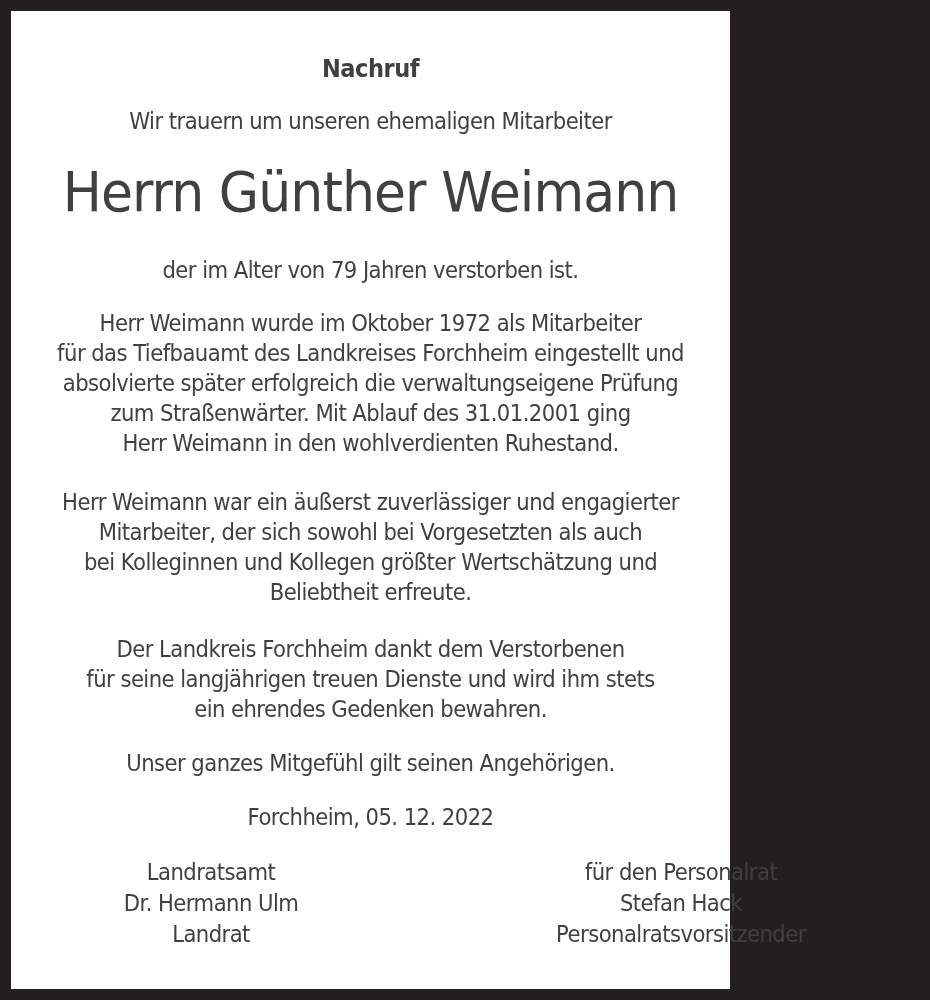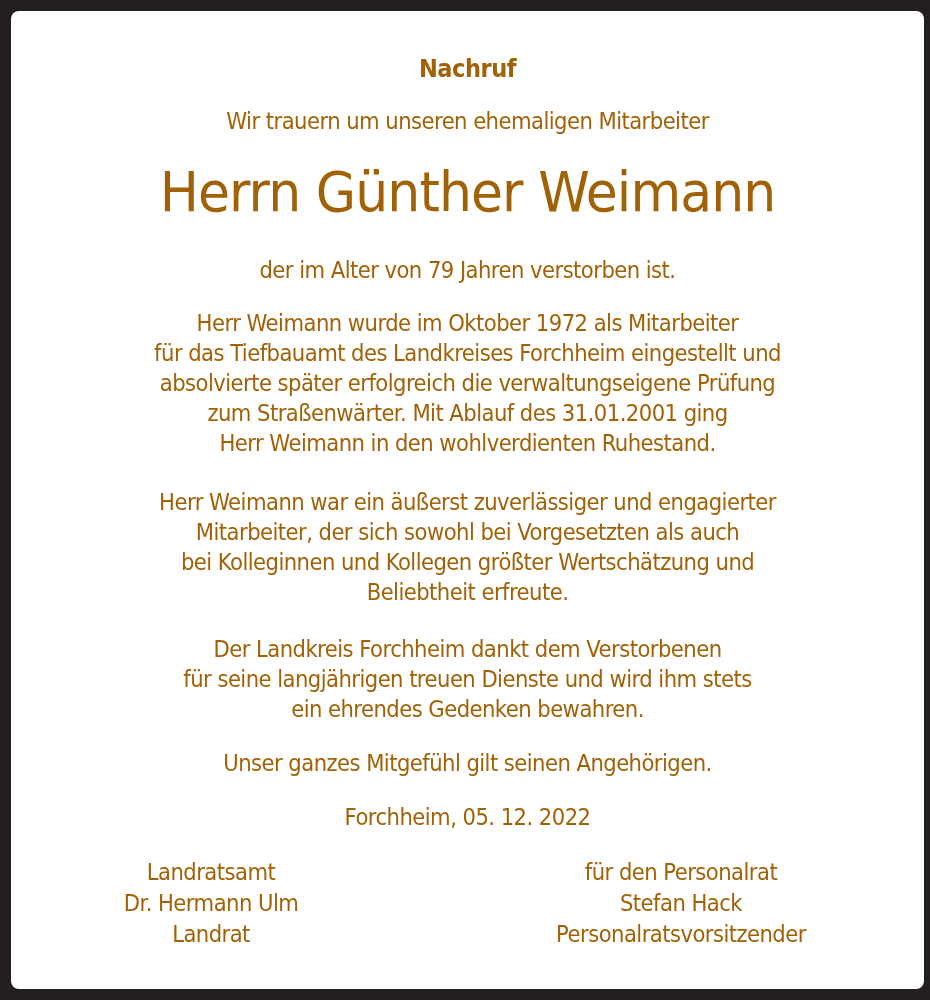--- a/index.html
+++ b/index.html
@@ -7,27 +7,26 @@
       padding: 0;
       width: 930px;
       height: 1000px;
       background: #231f20;
       overflow: hidden;
     }
     .page {
       position: absolute;
       left: 11px;
       top: 11px;
-      width: 913px;
+      width: 719px;
       height: 978px;
       background: #ffffff;
-      color: #a16207;
+      color: #404040;
       font-family: "DejaVu Sans", sans-serif;
       text-align: center;
-      border-radius: 8px;
     }
     .heading {
       position: absolute;
       left: 0; right: 0;
       top: 43px;
       font-size: 25px;
       font-weight: bold;
       letter-spacing: -0.5px;
       transform: scaleX(0.9);
     }

